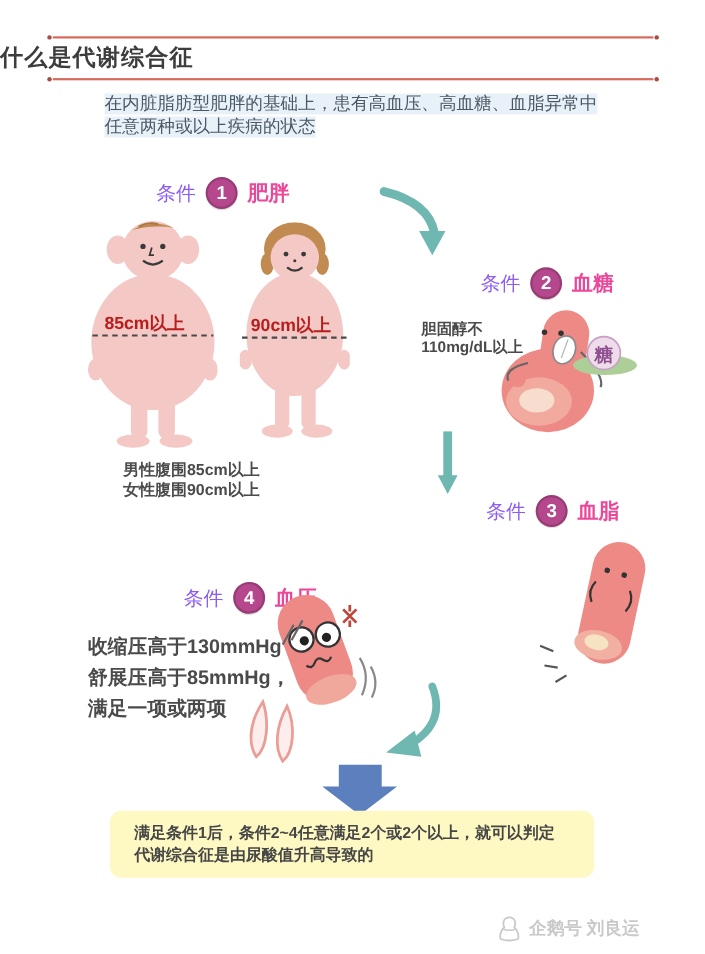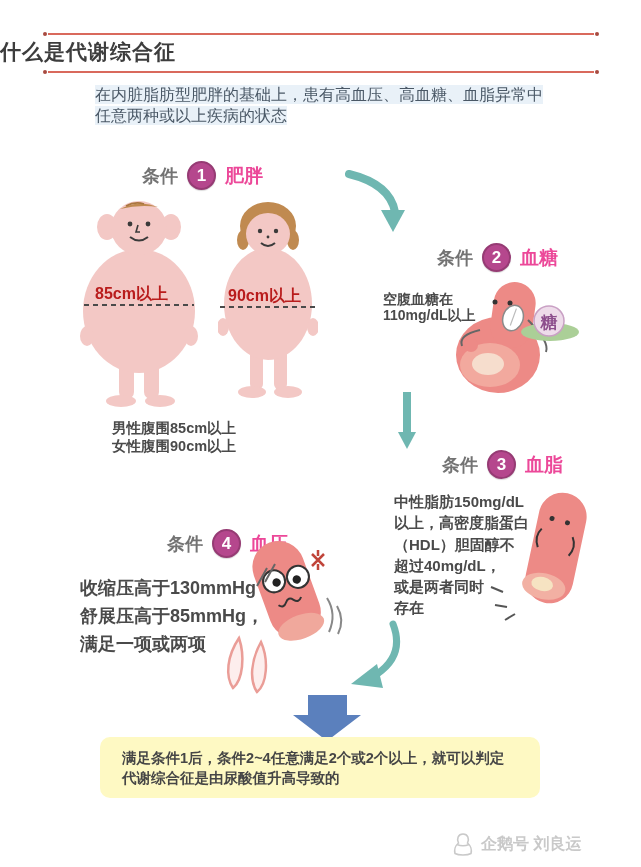--- a/index.html
+++ b/index.html
@@ -17,21 +17,21 @@
   .title { position:absolute; top:38px; left:0; width:100%; text-align:left;
     font-size:21px; font-weight:bold; color:#3d3d3d; letter-spacing:1px; }
 
   
   .intro { position:absolute; left:95px; top:84px; width:480px; font-size:16px;
     font-weight:normal; color:#4a5866; line-height:21px; }
   .intro span { background:#e9f1f8; padding:1px 0; }
 
   
   .cond-header { position:absolute; display:flex; align-items:center; gap:9px; }
-  .cond-prefix { color:#737373; font-size:18px; font-weight:bold; }
+  .cond-prefix { color:#8b5cf6; font-size:18px; font-weight:normal; }
   .cond-badge { width:25px; height:25px; border-radius:50%; background:#b5478d;
     border:2px solid #963b74; color:#fff; font-size:17px; font-weight:bold;
     display:flex; align-items:center; justify-content:center; box-shadow:0 1px 1px rgba(0,0,0,.15); }
   .cond-name { color:#ec4899; font-size:19px; font-weight:bold; }
 
   .body-text { position:absolute; font-weight:bold; color:#4a4a4a; }
   #cond2-text { left:383px; top:291px; font-size:14px; line-height:16px; }
   #cond3-text { left:394px; top:491px; font-size:15px; line-height:21.3px; }
   #cond4-text { left:80px;  top:574px; font-size:18px; line-height:28px; }
   #cond1-caption { left:112px; top:420px; font-size:14.5px; line-height:17.5px; }
@@ -117,21 +117,21 @@
   <svg class="abs" style="left:345px; top:168px;" width="60" height="64" viewBox="0 0 60 64">
     <path d="M4,6 Q45,16 50,44" stroke="#6fb7b1" stroke-width="8" fill="none" stroke-linecap="round"></path>
     <polygon points="36,42 60,42 48,64" fill="#6fb7b1"></polygon>
   </svg>
 
   <div class="cond-header" style="left:437px; top:243px;">
     <span class="cond-prefix">条件</span>
     <span class="cond-badge">2</span>
     <span class="cond-name">血糖</span>
   </div>
-  <div class="body-text ml" id="cond2-text">空腹血糖在
+  <div class="body-text ml" id="cond2-text">胆固醇不
 110mg/dL以上</div>
 
   <svg class="abs" style="left:450px; top:280px;" width="135" height="115" viewBox="0 0 135 115">
     <ellipse cx="48" cy="75" rx="42" ry="38" fill="#ed8a86"></ellipse>
     <g transform="rotate(8 63 35)">
       <rect x="42" y="2" width="42" height="66" rx="21" fill="#ed8a86"></rect>
     </g>
     <ellipse cx="40" cy="85" rx="30" ry="22" fill="#f2a99e"></ellipse>
     <ellipse cx="38" cy="84" rx="16" ry="11" fill="#f6ddcd"></ellipse>
     <circle cx="45" cy="22" r="2.5" fill="#333333"></circle>
@@ -151,26 +151,20 @@
   <svg class="abs" style="left:398px; top:392px;" width="18" height="58" viewBox="0 0 18 58">
     <rect x="5" y="0" width="8" height="42" fill="#6fb7b1"></rect>
     <polygon points="0,40 18,40 9,57" fill="#6fb7b1"></polygon>
   </svg>
 
   <div class="cond-header" style="left:442px; top:450px;">
     <span class="cond-prefix">条件</span>
     <span class="cond-badge">3</span>
     <span class="cond-name">血脂</span>
   </div>
-  <div class="body-text ml" id="cond3-text">中性脂肪150mg/dL
-以上，高密度脂蛋白
-（HDL）胆固醇不
-超过40mg/dL，
-或是两者同时
-存在</div>
 
   <svg class="abs" style="left:485px; top:490px;" width="105" height="135" viewBox="0 0 105 135">
     <g transform="rotate(12 71 58)">
       <rect x="47" y="2" width="48" height="112" rx="24" fill="#ed8a86"></rect>
       <ellipse cx="67" cy="98" rx="22" ry="13" fill="#f2b0a3"></ellipse>
       <ellipse cx="65" cy="96" rx="11" ry="7" fill="#f6e3c2"></ellipse>
       <circle cx="61" cy="30" r="2.5" fill="#333333"></circle>
       <circle cx="77" cy="31" r="2.5" fill="#333333"></circle>
       <path d="M53,42 q-6,9 0,19" stroke="#333333" stroke-width="2" fill="none"></path>
       <path d="M85,44 q6,9 0,19" stroke="#333333" stroke-width="2" fill="none"></path>

